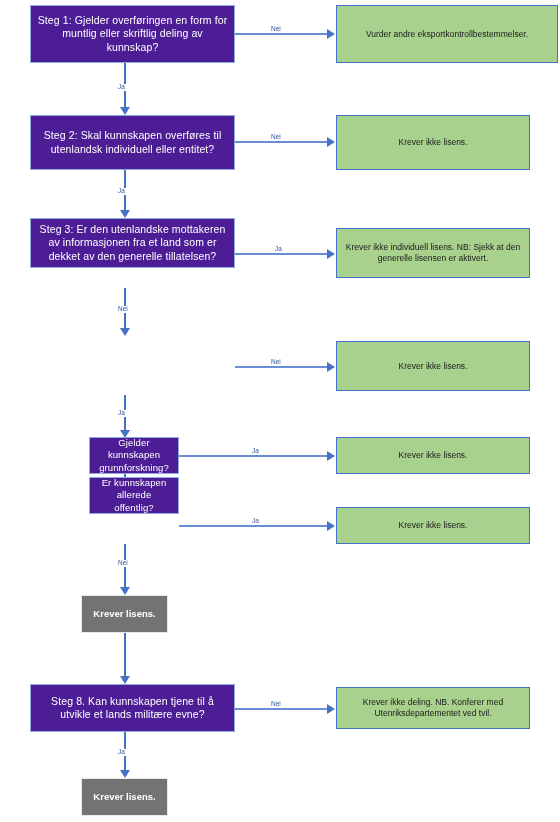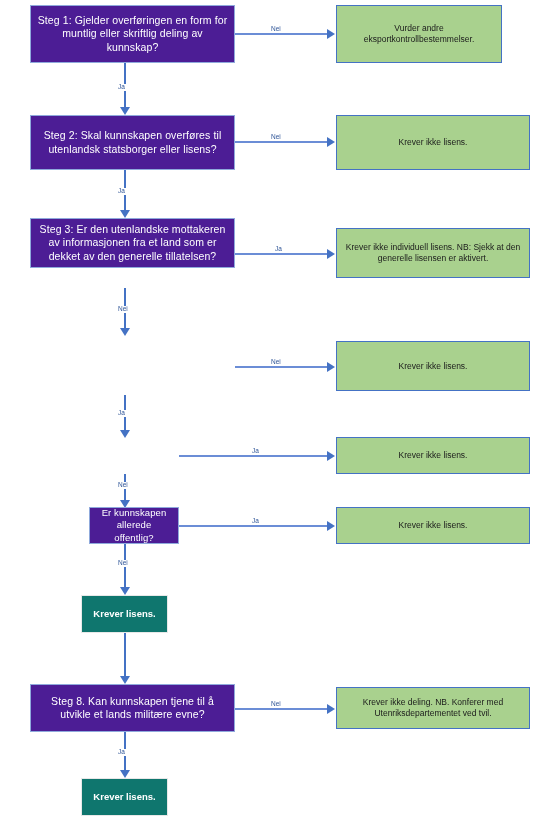--- a/index.html
+++ b/index.html
@@ -43,21 +43,21 @@
     font-size:9.5px;
   }
   .node.outcome{
     background:#A9D18E;
     border:1px solid #4472C4;
     color:#1a1a1a;
     font-weight:normal;
     font-size:8.5px;
   }
   .node.terminal{
-    background:#0f766e;
+    background:#737373;
     border:1px solid #E8E8E8;
     color:#ffffff;
     font-weight:bold;
     font-size:9.5px;
   }
   
   .vline{
     position:absolute;
     width:2px;
     background:#4472C4;
@@ -97,30 +97,30 @@
 <div id="canvas">
 
   <div class="node decision" style="left:30px;top:5px;width:205px;height:58px;">
     <span class="txt">Steg 1: Gjelder overføringen en form for muntlig eller skriftlig deling av kunnskap?</span>
   </div>
 
   <div class="hline" style="left:235px;top:33px;width:93px;"></div>
   <div class="arrow-right" style="left:327px;top:29px;"></div>
   <div class="edge-label" style="left:270px;top:26px;">Nei</div>
 
-  <div class="node outcome" style="left:336px;top:5px;width:166px;height:58px;">
+  <div class="node outcome" style="left:336px;top:5px;width:222px;height:58px;">
     <span class="txt">Vurder andre eksportkontrollbestemmelser.</span>
   </div>
 
   <div class="vline" style="left:124px;top:63px;width:1.5px;height:49px;"></div>
   <div class="arrow-down" style="left:120px;top:107px;"></div>
   <div class="edge-label" style="left:117px;top:84px;">Ja</div>
 
   <div class="node decision" style="left:30px;top:115px;width:205px;height:55px;">
-    <span class="txt">Steg 2: Skal kunnskapen overføres til utenlandsk statsborger eller lisens?</span>
+    <span class="txt">Steg 2: Skal kunnskapen overføres til utenlandsk individuell eller entitet?</span>
   </div>
 
   <div class="hline" style="left:235px;top:141px;width:93px;"></div>
   <div class="arrow-right" style="left:327px;top:137px;"></div>
   <div class="edge-label" style="left:270px;top:134px;">Nei</div>
 
   <div class="node outcome" style="left:336px;top:115px;width:194px;height:55px;">
     <span class="txt">Krever ikke lisens.</span>
   </div>
 
@@ -150,34 +150,37 @@
   <div class="edge-label" style="left:270px;top:359px;">Nei</div>
 
   <div class="node outcome" style="left:336px;top:341px;width:194px;height:50px;">
     <span class="txt">Krever ikke lisens.</span>
   </div>
 
   <div class="vline" style="left:124px;top:395px;width:1.5px;height:40px;"></div>
   <div class="arrow-down" style="left:120px;top:430px;"></div>
   <div class="edge-label" style="left:117px;top:410px;">Ja</div>
 
+  <div class="node decision small" style="left:89px;top:437px;width:90px;height:37px;">
+    <span class="txt">Gjelder kunnskapen grunnforskning?</span>
+  </div>
 
   <div class="hline" style="left:179px;top:455px;width:149px;"></div>
   <div class="arrow-right" style="left:327px;top:451px;"></div>
   <div class="edge-label" style="left:251px;top:448px;">Ja</div>
 
   <div class="node outcome" style="left:336px;top:437px;width:194px;height:37px;">
     <span class="txt">Krever ikke lisens.</span>
   </div>
 
   <div class="vline" style="left:124px;top:474px;width:1.5px;height:31px;"></div>
   <div class="arrow-down" style="left:120px;top:500px;"></div>
   <div class="edge-label" style="left:117px;top:482px;">Nei</div>
 
-  <div class="node decision small" style="left:89px;top:507px;width:90px;height:37px;">
+  <div class="node decision small" style="left:89px;top:477px;width:90px;height:37px;">
     <span class="txt">Er kunnskapen allerede offentlig?</span>
   </div>
 
   <div class="hline" style="left:179px;top:525px;width:149px;"></div>
   <div class="arrow-right" style="left:327px;top:521px;"></div>
   <div class="edge-label" style="left:251px;top:518px;">Ja</div>
 
   <div class="node outcome" style="left:336px;top:507px;width:194px;height:37px;">
     <span class="txt">Krever ikke lisens.</span>
   </div>

